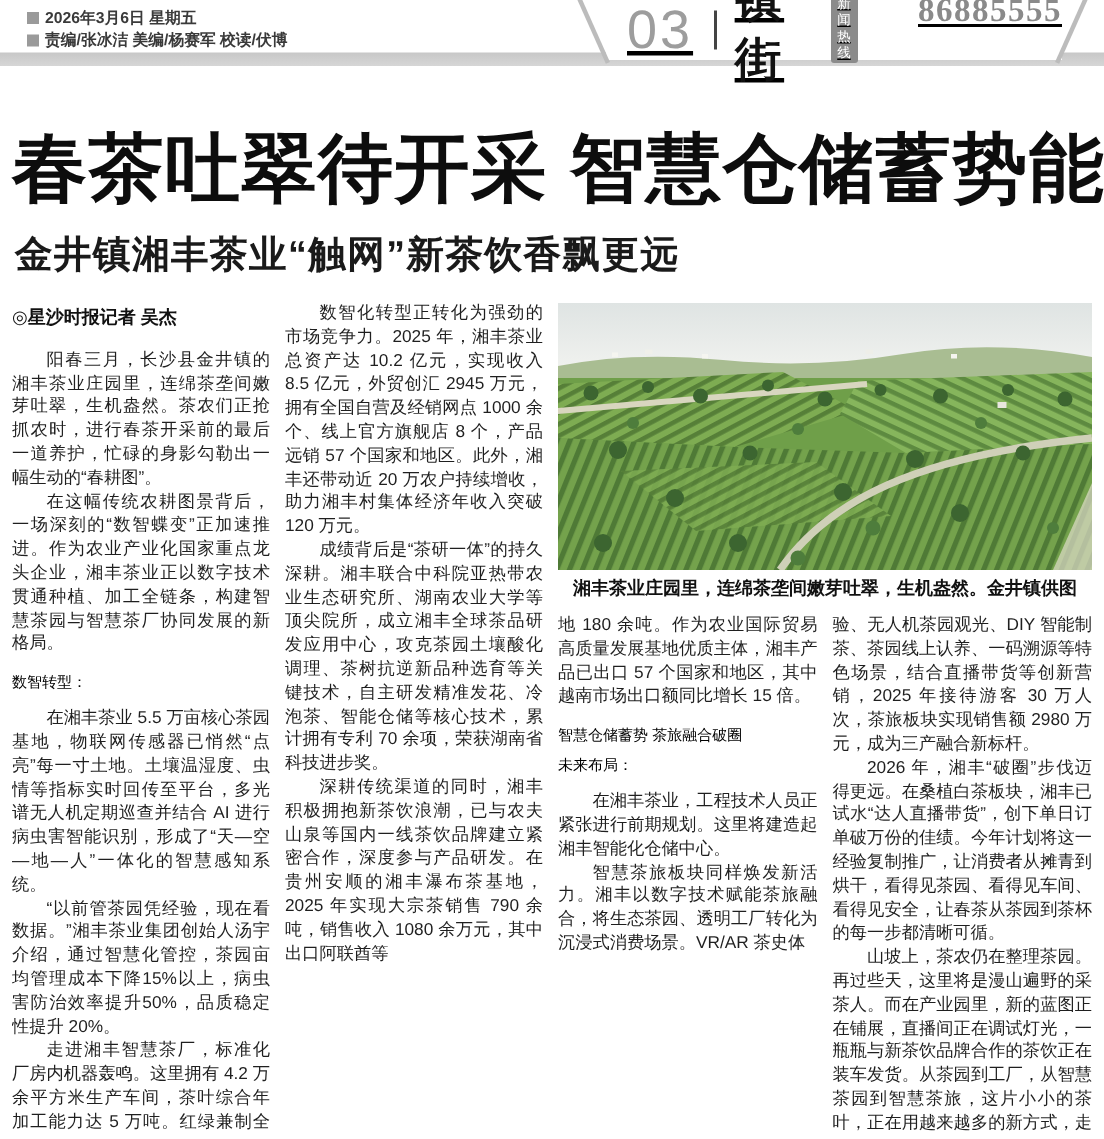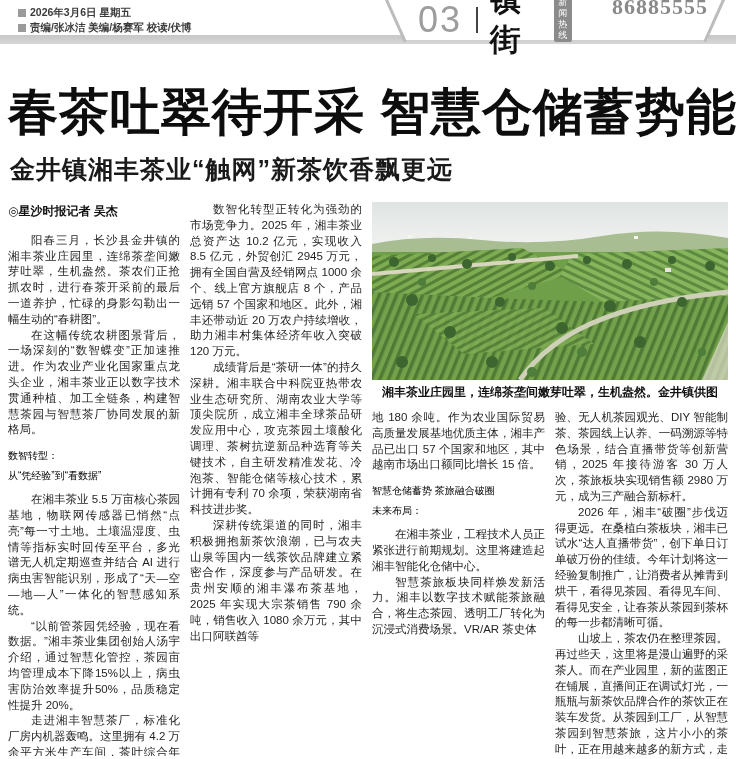--- a/index.html
+++ b/index.html
@@ -5,21 +5,21 @@
   html,body{margin:0;padding:0;background:#ffffff;}
   body{width:736px;height:759px;overflow:hidden;font-family:"Liberation Sans","DejaVu Sans",sans-serif;}
   .page{position:relative;width:736px;height:759px;background:#fff;overflow:hidden;}
 
   
   .masthead{position:relative;width:736px;height:46px;}
   .mast-left{position:absolute;left:18px;top:5px;font-size:10.5px;font-weight:700;color:#3a3a3a;line-height:15px;}
   .mast-line{white-space:nowrap;}
   .sq{display:inline-block;width:8px;height:8px;background:#9a9a9a;margin-right:4px;vertical-align:-1px;}
   .graybar{position:absolute;left:0;top:35px;width:736px;height:9px;background:linear-gradient(#c7c7c7,#d6d6d6);}
-  .banner{position:absolute;top:0;right:28px;width:290px;height:40px;background:#fff;display:flex;align-items:center;justify-content:center;padding-left:14px;z-index:2;}
+  .banner{position:absolute;top:0;right:28px;width:290px;height:40px;background:#fff;display:flex;align-items:center;justify-content:center;padding-left:14px;z-index:2;text-decoration:underline;}
   .slash{position:absolute;width:3px;height:48px;background:#bcbcbc;top:-4px;}
   .slash-l{left:-10px;transform:rotate(-24deg);}
   .slash-r{right:-8px;transform:rotate(24deg);}
   .page-num{font-size:36px;color:#9d9d9d;font-weight:400;letter-spacing:2px;line-height:40px;}
   .vdiv{width:2px;height:26px;background:#444;margin:0 12px 0 14px;}
   .section-name{font-size:31px;font-weight:900;color:#111;letter-spacing:2px;line-height:40px;}
   .hotline{display:flex;flex-direction:row;align-items:flex-start;margin-left:8px;margin-top:-2px;}
   .hotline-badge{font-size:9px;color:#fff;background:#8b8b8b;border-radius:2px;padding:1px 4px;line-height:11px;}
   .hotline-number{font-family:"Liberation Serif","DejaVu Serif",serif;font-size:22px;font-weight:700;color:#8a8a8a;line-height:22px;letter-spacing:1px;margin-left:40px;}
 
@@ -75,21 +75,20 @@
   <div class="subheadline">金井镇湘丰茶业“触网”新茶饮香飘更远</div>
 
   <div class="body-grid">
 
     <div class="col">
       <div class="byline">◎星沙时报记者 吴杰</div>
       <p class="p">阳春三月，长沙县金井镇的湘丰茶业庄园里，连绵茶垄间嫩芽吐翠，生机盎然。茶农们正抢抓农时，进行春茶开采前的最后一道养护，忙碌的身影勾勒出一幅生动的“春耕图”。</p>
       <p class="p">在这幅传统农耕图景背后，一场深刻的“数智蝶变”正加速推进。作为农业产业化国家重点龙头企业，湘丰茶业正以数字技术贯通种植、加工全链条，构建智慧茶园与智慧茶厂协同发展的新格局。</p>
       <div class="col-heading">
         <span class="hline">数智转型：</span>
-        <span class="hline">从“凭经验”到“看数据”</span>
       </div>
       <p class="p">在湘丰茶业 5.5 万亩核心茶园基地，物联网传感器已悄然“点亮”每一寸土地。土壤温湿度、虫情等指标实时回传至平台，多光谱无人机定期巡查并结合 AI 进行病虫害智能识别，形成了“天—空—地—人”一体化的智慧感知系统。</p>
       <p class="p">“以前管茶园凭经验，现在看数据。”湘丰茶业集团创始人汤宇介绍，通过智慧化管控，茶园亩均管理成本下降15%以上，病虫害防治效率提升50%，品质稳定性提升 20%。</p>
       <p class="p">走进湘丰智慧茶厂，标准化厂房内机器轰鸣。这里拥有 4.2 万余平方米生产车间，茶叶综合年加工能力达 5 万吨。红绿兼制全自动生产线实现清洁化、智能化——绿茶线 24 小时可加工鲜叶约 7 吨，红茶线约 4 吨，全线仅需 1 人远程调控。按 GMP 标准建设的万级洁净</p>
     </div>
 
     <div class="col">
       <p class="p">数智化转型正转化为强劲的市场竞争力。2025 年，湘丰茶业总资产达 10.2 亿元，实现收入 8.5 亿元，外贸创汇 2945 万元，拥有全国自营及经销网点 1000 余个、线上官方旗舰店 8 个，产品远销 57 个国家和地区。此外，湘丰还带动近 20 万农户持续增收，助力湘丰村集体经济年收入突破 120 万元。</p>
       <p class="p">成绩背后是“茶研一体”的持久深耕。湘丰联合中科院亚热带农业生态研究所、湖南农业大学等顶尖院所，成立湘丰全球茶品研发应用中心，攻克茶园土壤酸化调理、茶树抗逆新品种选育等关键技术，自主研发精准发花、冷泡茶、智能仓储等核心技术，累计拥有专利 70 余项，荣获湖南省科技进步奖。</p>
       <p class="p">深耕传统渠道的同时，湘丰积极拥抱新茶饮浪潮，已与农夫山泉等国内一线茶饮品牌建立紧密合作，深度参与产品研发。在贵州安顺的湘丰瀑布茶基地，2025 年实现大宗茶销售 790 余吨，销售收入 1080 余万元，其中出口阿联酋等</p>

